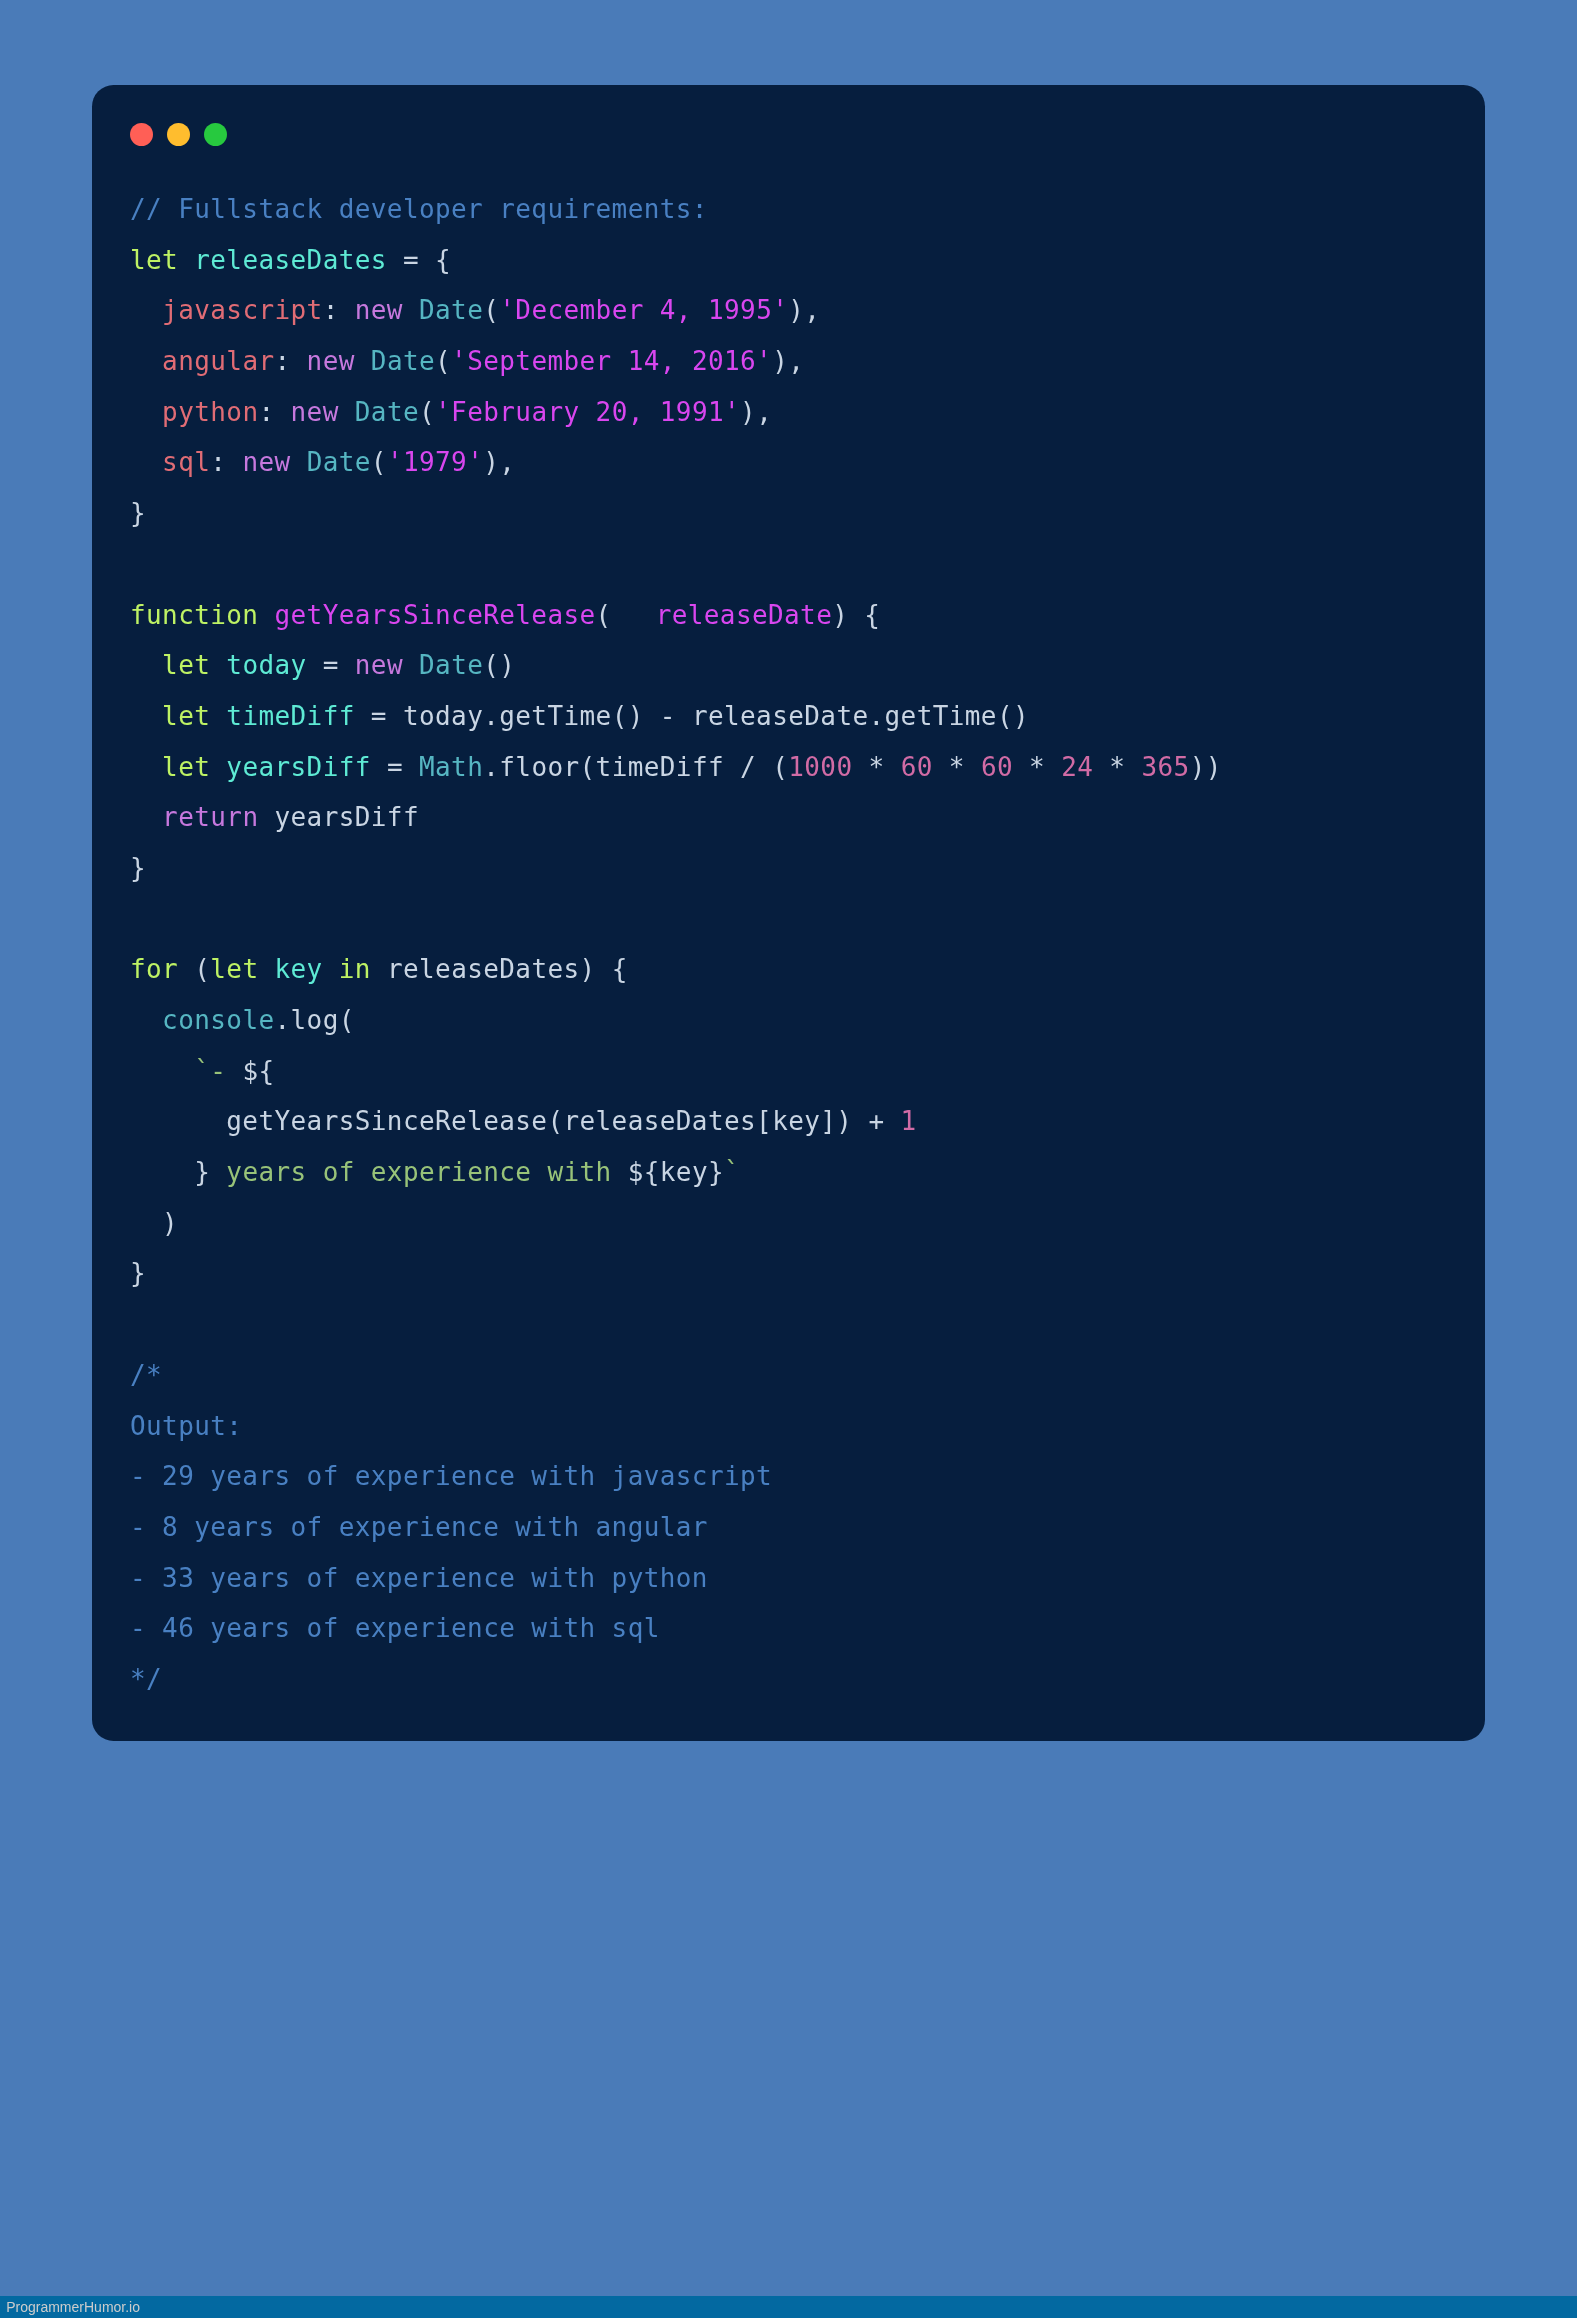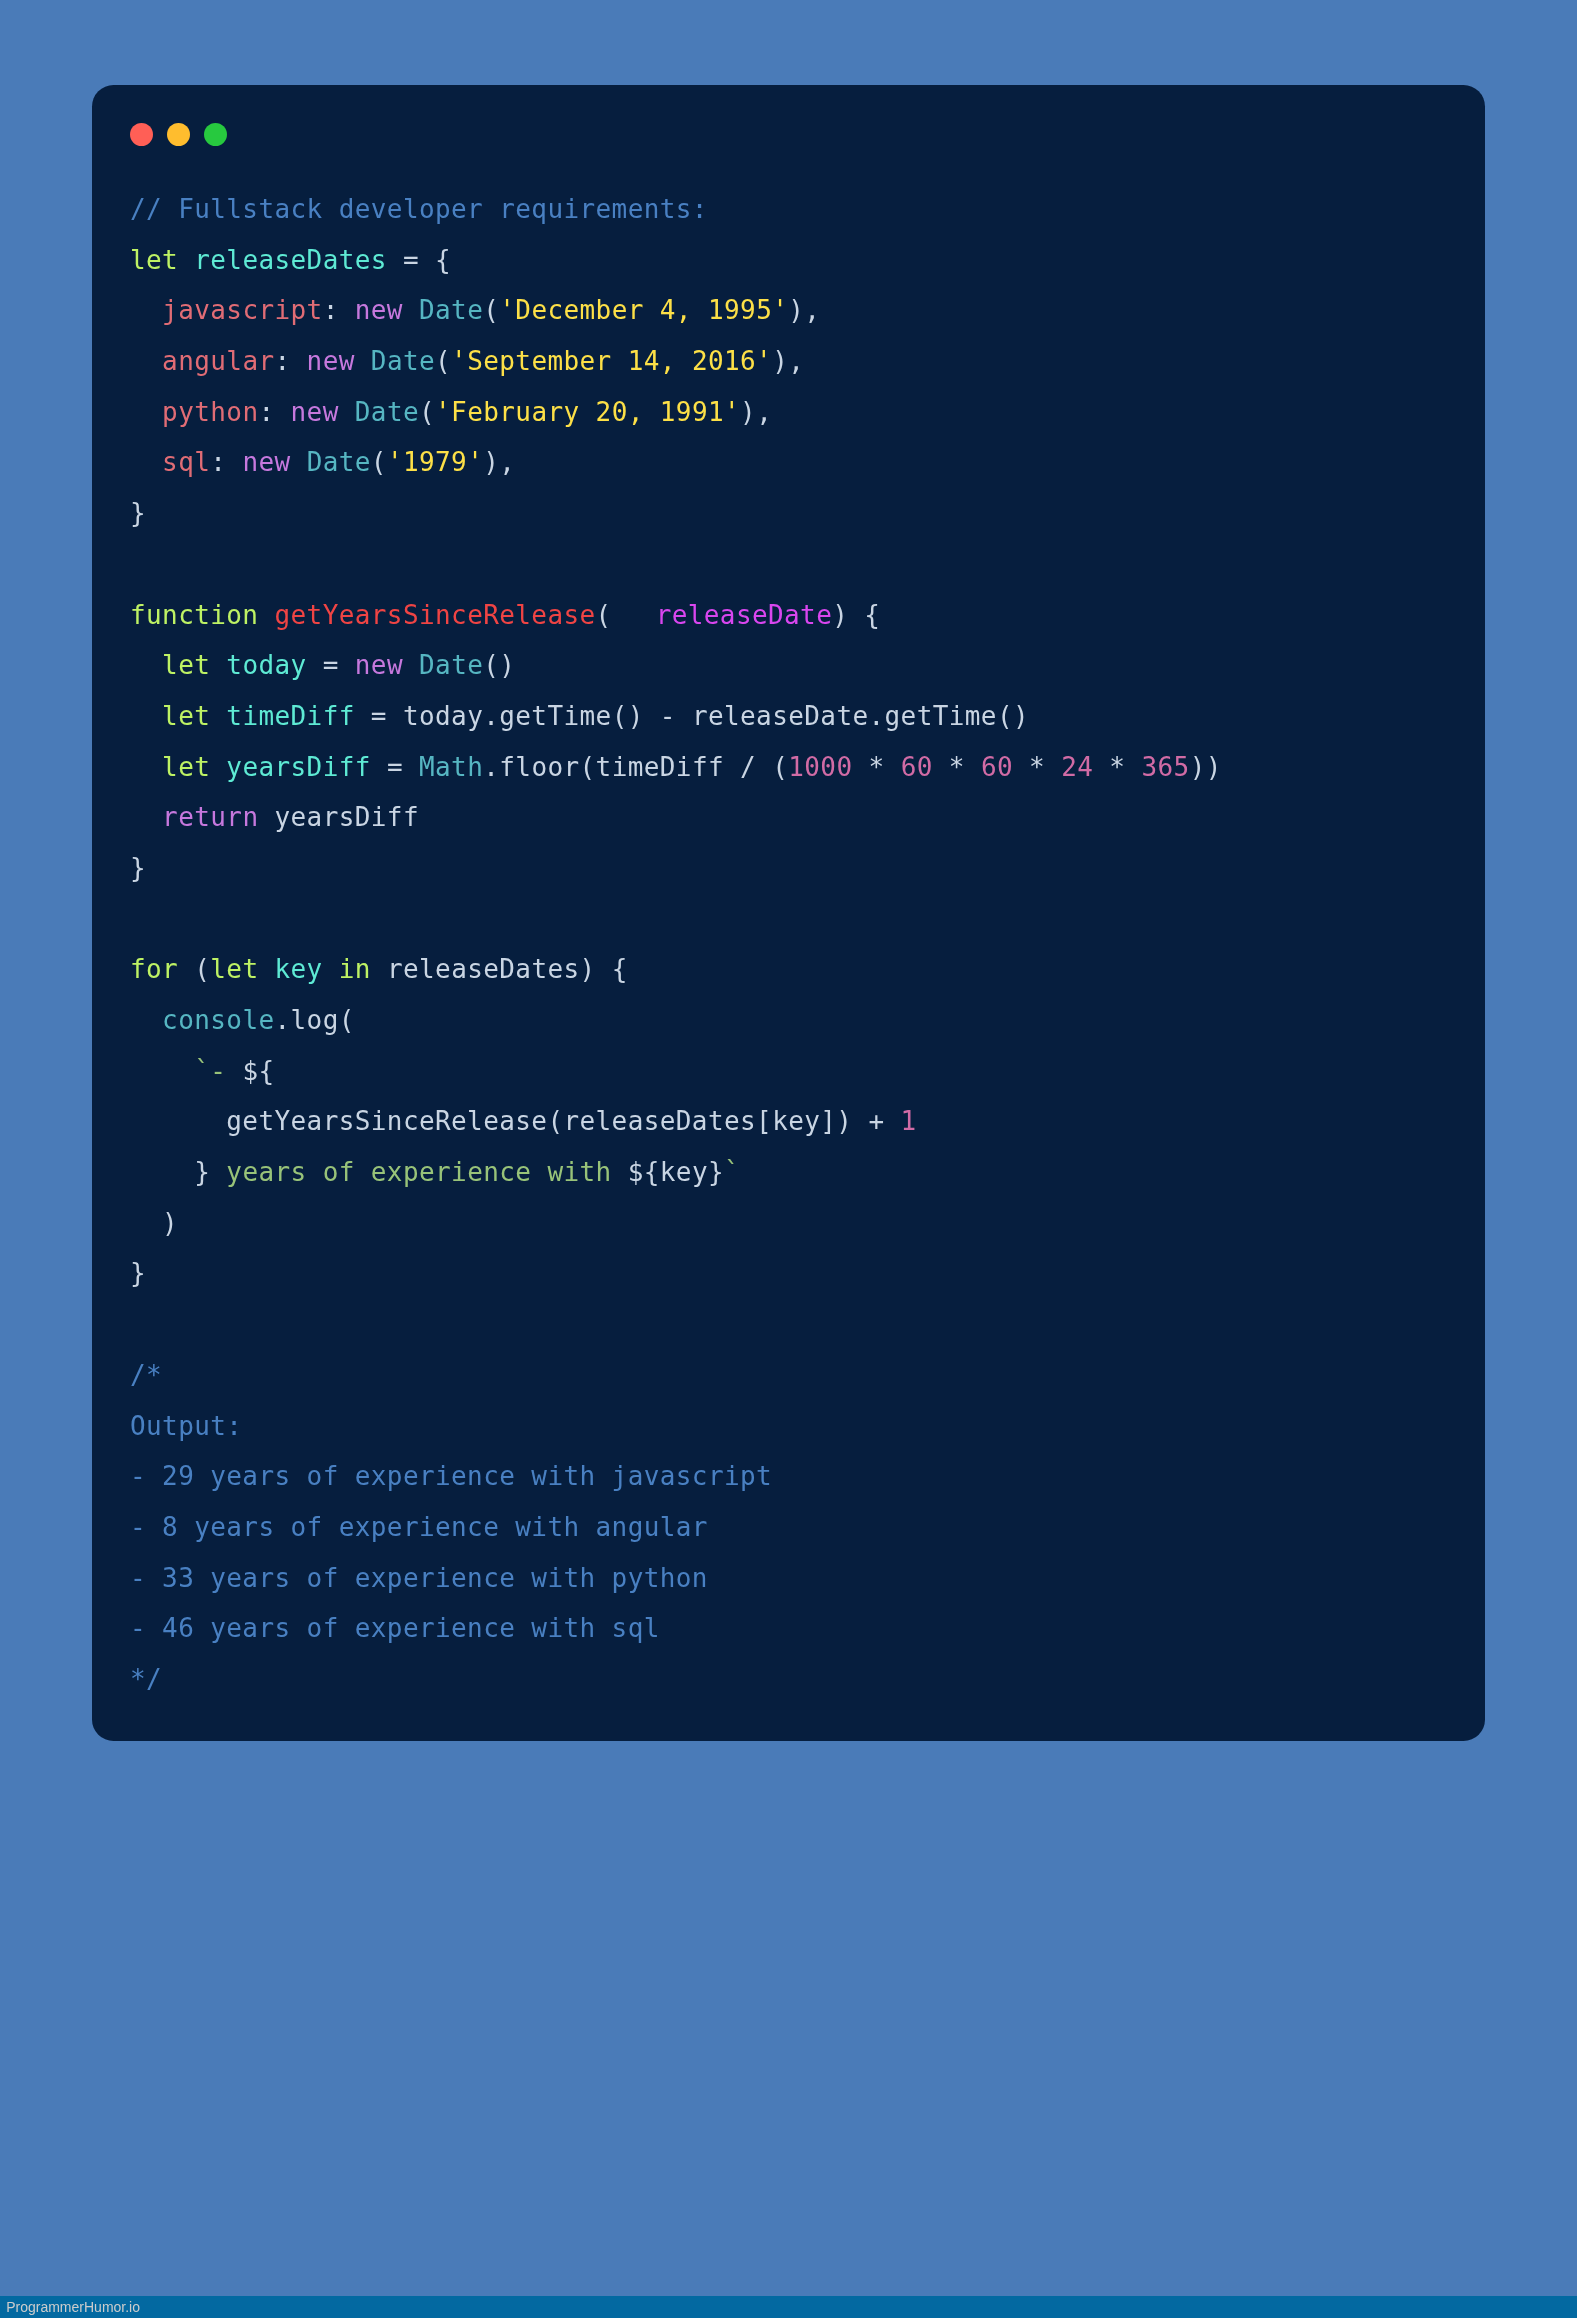--- a/index.html
+++ b/index.html
@@ -39,22 +39,22 @@
       white-space: pre;
       color: #c9d5e3;
       letter-spacing: 0.4px;
     }
     .tk-comment { color: #4980c2; }
     .tk-keyword { color: #bef264; }
     .tk-prop { color: #e06c75; }
     .tk-var { color: #5eead4; }
     .tk-new { color: #c678dd; }
     .tk-class { color: #56b6c2; }
-    .tk-str { color: #fde047; margin-top: 24px; }
-    .tk-fnname { color: #ef4444; }
+    .tk-str { color: #d946ef; margin-top: 24px; }
+    .tk-fnname { color: #d946ef; }
     .tk-param { color: #d946ef; margin-left: 44px; }
     .tk-num { color: #d16ba5; }
     .tk-console { color: #56b6c2; }
     .tk-return { color: #c678dd; }
     .tk-tmpl { color: #98c379; }
     .footer-strip {
       position: fixed;
       bottom: 0;
       left: 0;
       width: 100%;

